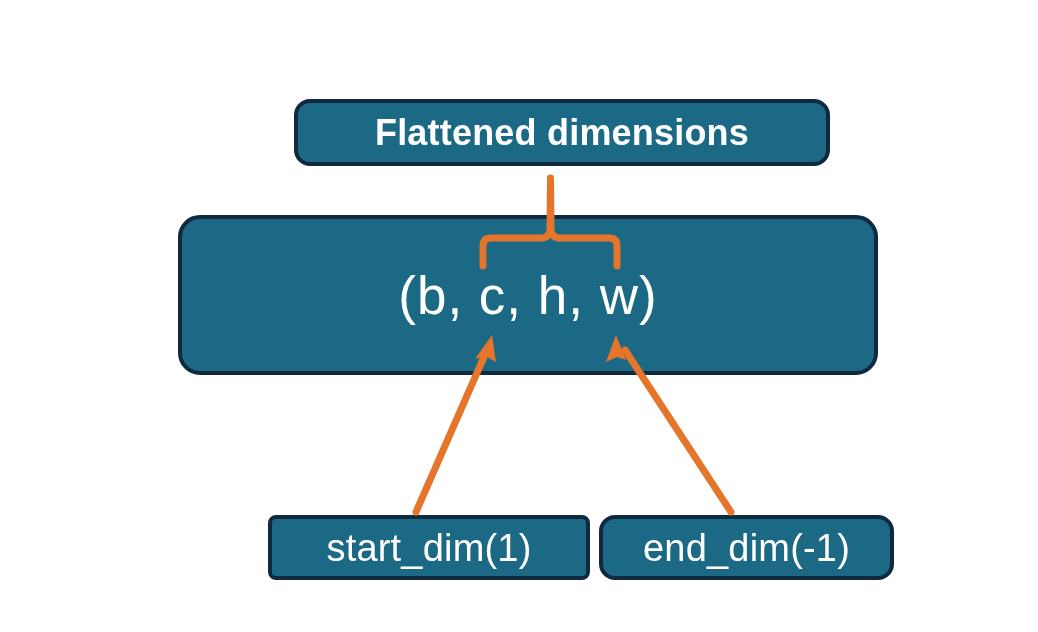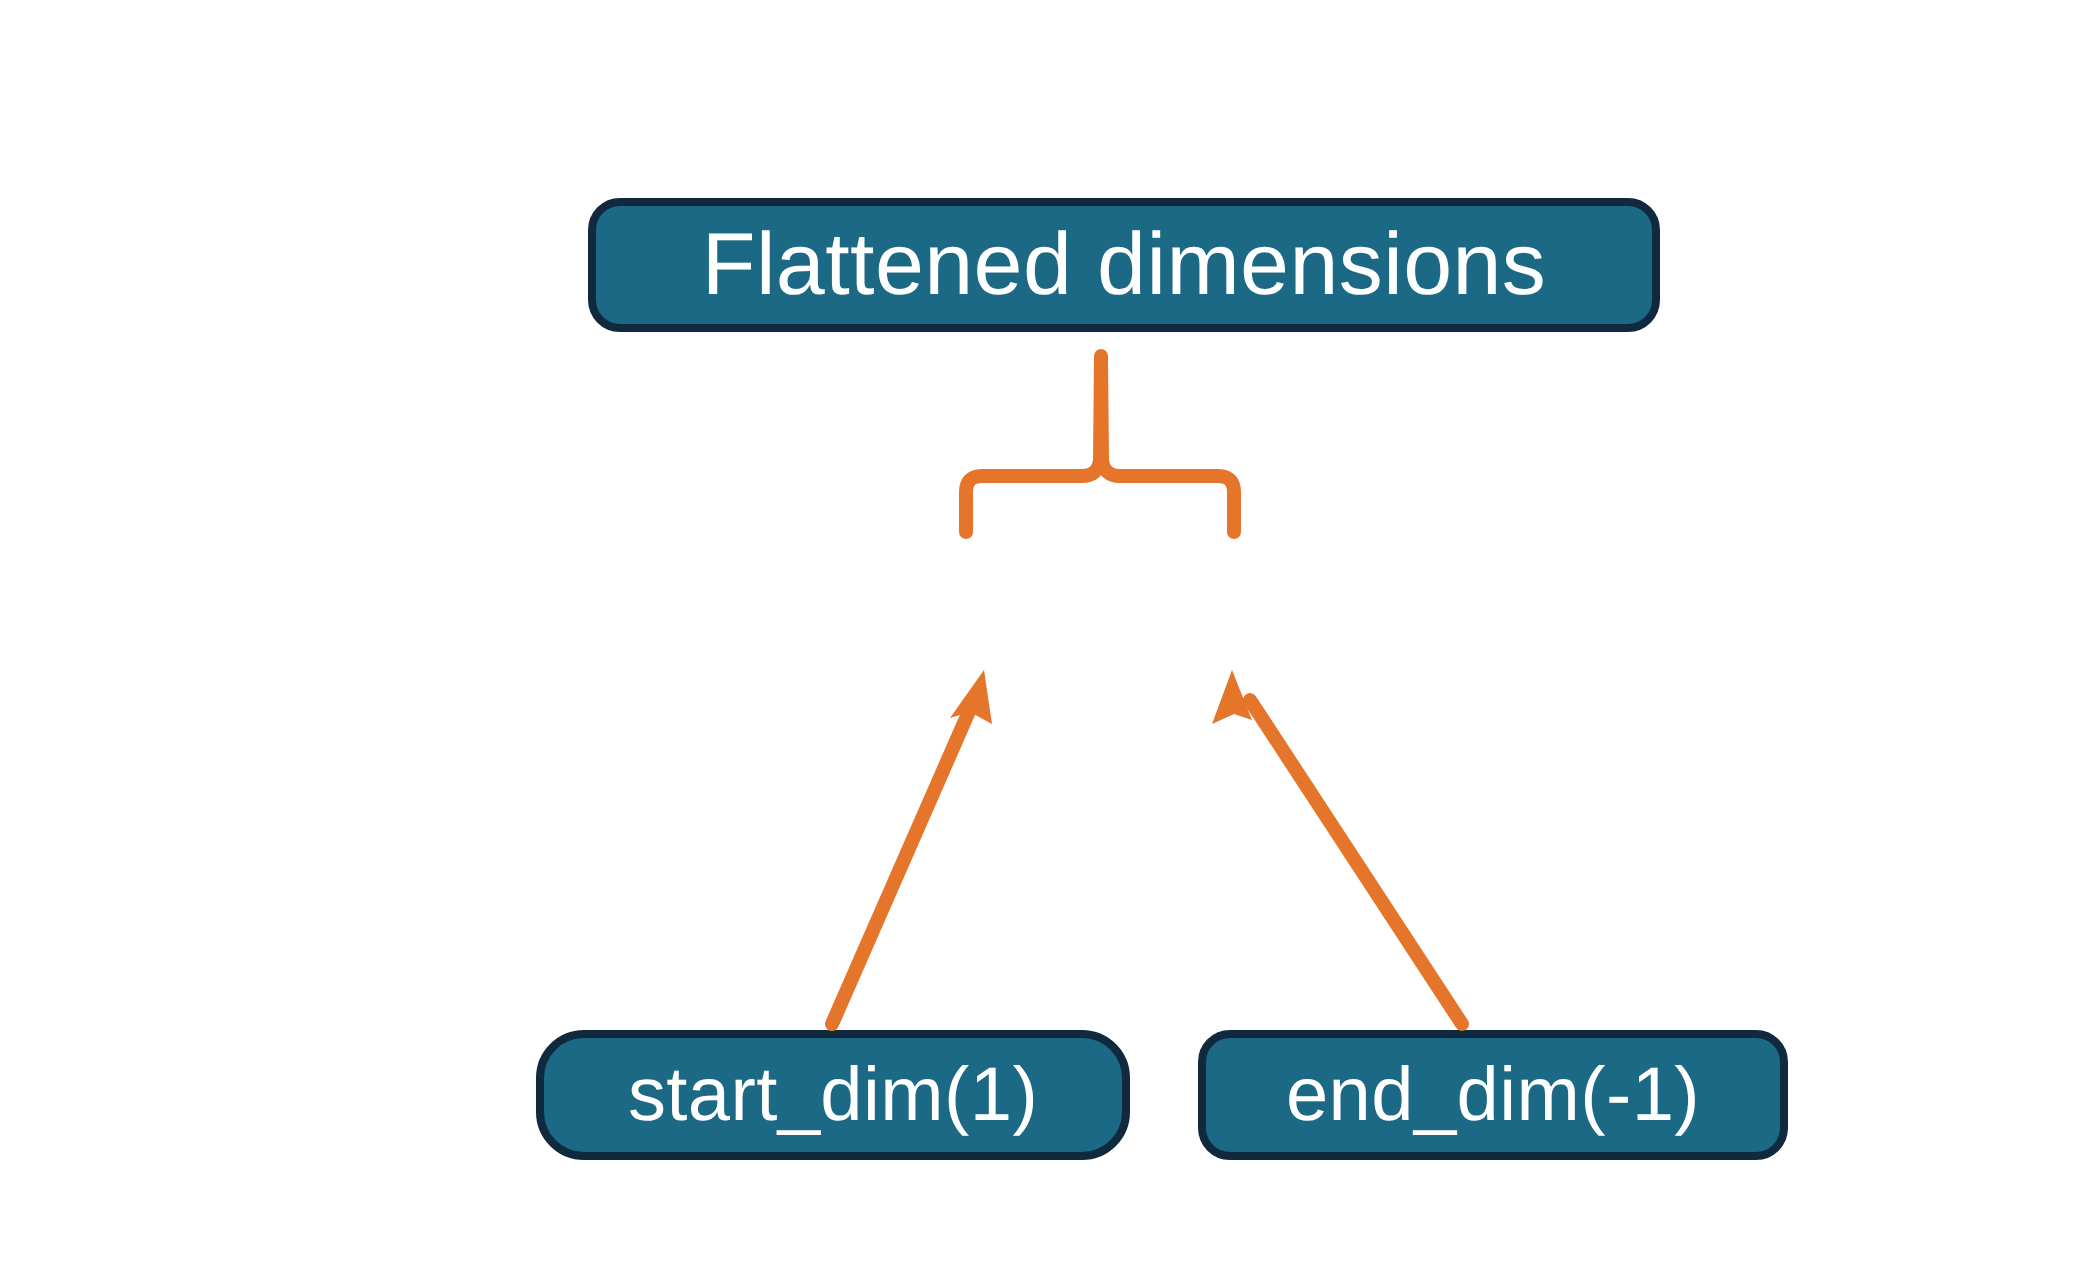--- a/index.html
+++ b/index.html
@@ -38,42 +38,42 @@
     line-height: 1;
   }
   
   #node-flattened {
     left: 294px;
     top: 99px;
     width: 536px;
     height: 67px;
     border-radius: 16px;
   }
-  #node-flattened .node-label { font-size: 44px; }
+  #node-flattened .node-label { font-size: 36px; font-weight: bold; }
 
   
   #node-shape {
     left: 178px;
     top: 215px;
     width: 700px;
     height: 160px;
     border-radius: 22px;
   }
   #node-shape .node-label {
     font-size: 53px;
     letter-spacing: 1px;
   }
 
   
   #node-start-dim {
     left: 268px;
     top: 515px;
-    width: 297px;
+    width: 322px;
     height: 65px;
-    border-radius: 24px;
+    border-radius: 8px;
   }
   #node-end-dim {
     left: 583px;
     top: 515px;
     width: 295px;
     height: 65px;
     border-radius: 16px;
     margin-left: 16px;
   }
   #node-start-dim .node-label,
@@ -92,20 +92,23 @@
 </style>
 </head>
 <body>
 
 <div id="canvas">
 
   <div class="node" id="node-flattened">
     <span class="node-label">Flattened dimensions</span>
   </div>
 
+  <div class="node" id="node-shape">
+    <span class="node-label">(b, c, h, w)</span>
+  </div>
 
   <div class="node" id="node-start-dim">
     <span class="node-label">start_dim(1)</span>
   </div>
 
   <div class="node" id="node-end-dim">
     <span class="node-label">end_dim(-1)</span>
   </div>
 
   <svg id="connectors" viewBox="0 0 1038 632">

